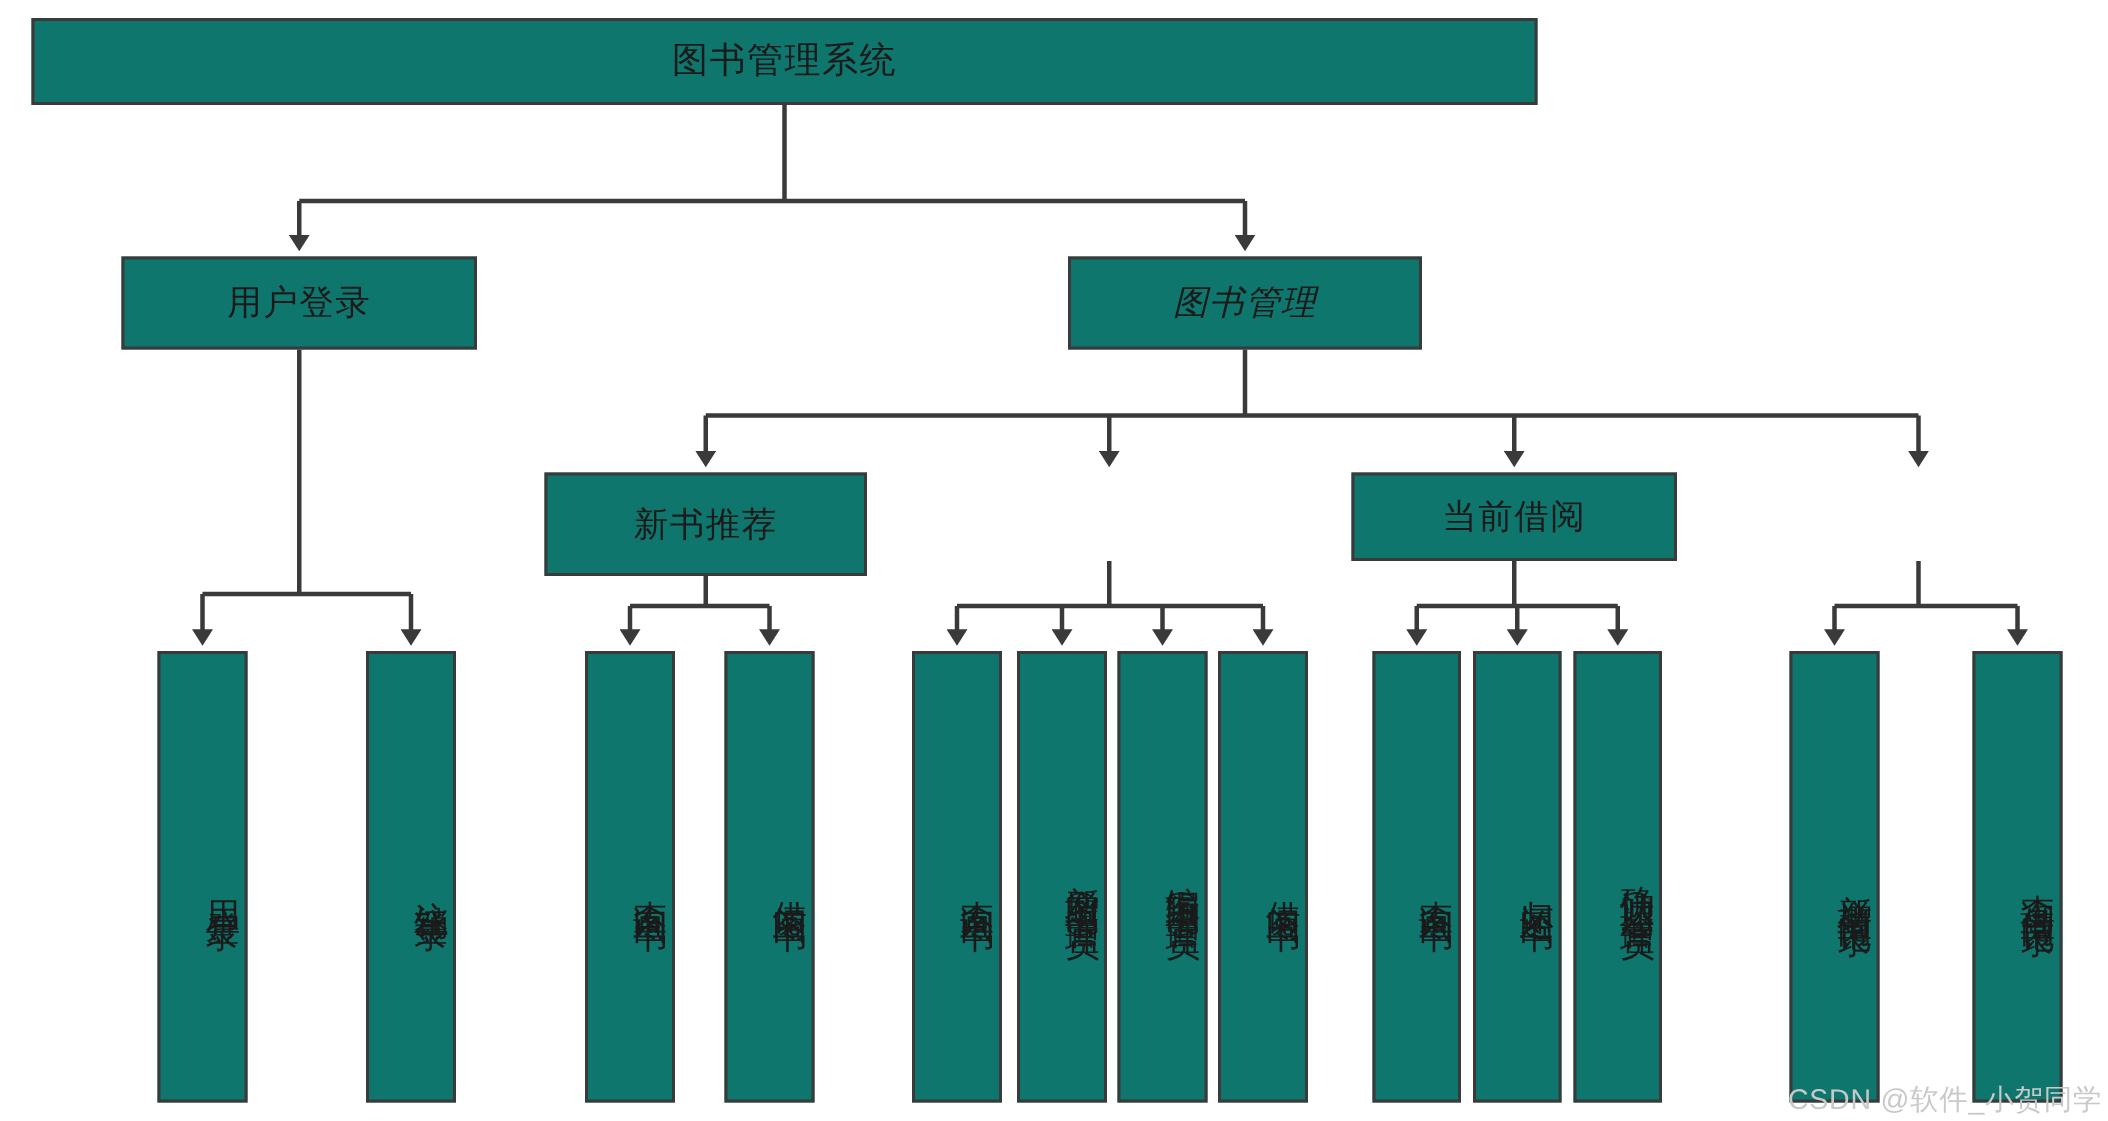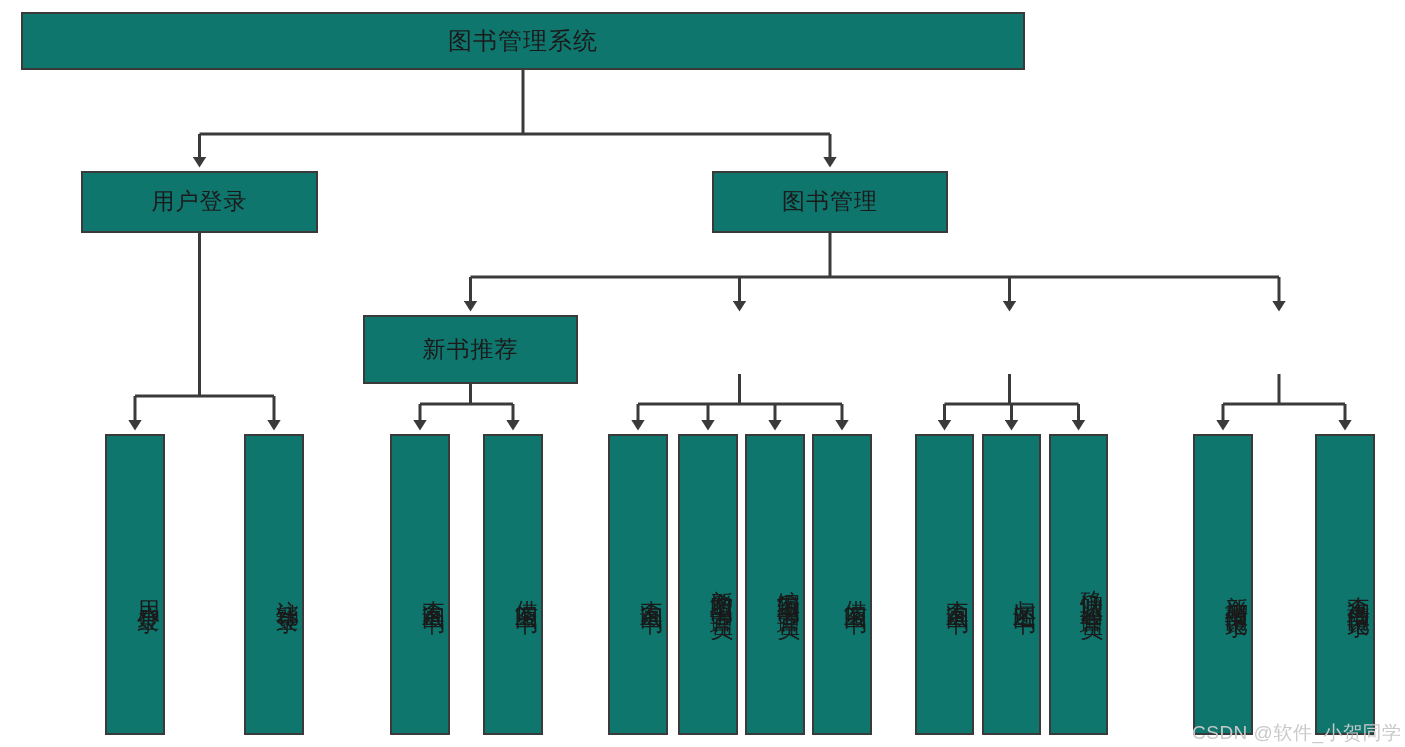--- a/index.html
+++ b/index.html
@@ -108,23 +108,24 @@
         <path d="M1279,374 L1279,404"></path>
         <path d="M1223,404 L1345,404"></path>
         <path d="M1223,404 L1223,421" marker-end="url(#arrow)"></path>
         <path d="M1345,404 L1345,421" marker-end="url(#arrow)"></path>
       </g>
   </svg>
 
   <div class="node root horiz" style="left: 21px; top: 12px; width: 1004px; height: 58px;">图书管理系统</div>
 
   <div class="node horiz" style="left: 81px; top: 171px; width: 237px; height: 62px;">用户登录</div>
-  <div class="node horiz" style="left: 712px; top: 171px; width: 236px; height: 62px;">图书管理</div>
+  <div class="node horiz" style="left: 712px; top: 171px; width: 236px; height: 62px; font-style: italic;">图书管理</div>
 
   <div class="node horiz" style="left: 363px; top: 315px; width: 215px; height: 69px;">新书推荐</div>
+  <div class="node horiz" style="left: 901px; top: 315px; width: 217px; height: 59px;">当前借阅</div>
 
   <div class="node vert" style="left: 105px; top: 434px; width: 60px; height: 301px;">用户登录</div>
   <div class="node vert" style="left: 244px; top: 434px; width: 60px; height: 301px;">注销登录</div>
   <div class="node vert" style="left: 390px; top: 434px; width: 60px; height: 301px;">查询图书</div>
   <div class="node vert" style="left: 483px; top: 434px; width: 60px; height: 301px;">借阅图书</div>
   <div class="node vert" style="left: 608px; top: 434px; width: 60px; height: 301px;">查询图书</div>
   <div class="node vert" style="left: 678px; top: 434px; width: 60px; height: 301px;">新增图书（管理员）</div>
   <div class="node vert" style="left: 745px; top: 434px; width: 60px; height: 301px;">编辑图书（管理员）</div>
   <div class="node vert" style="left: 812px; top: 434px; width: 60px; height: 301px;">借阅图书</div>
   <div class="node vert" style="left: 915px; top: 434px; width: 59px; height: 301px;">查询图书</div>

